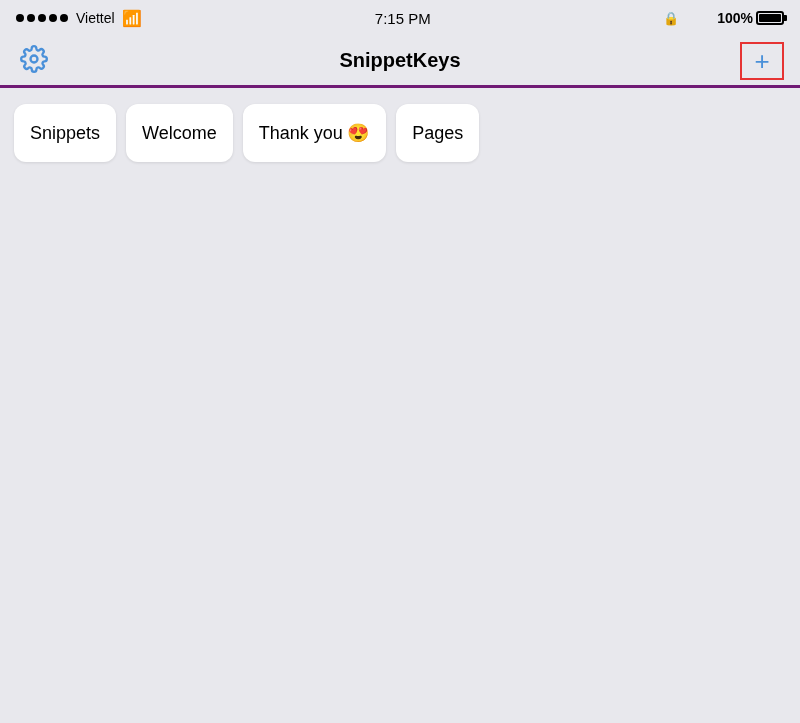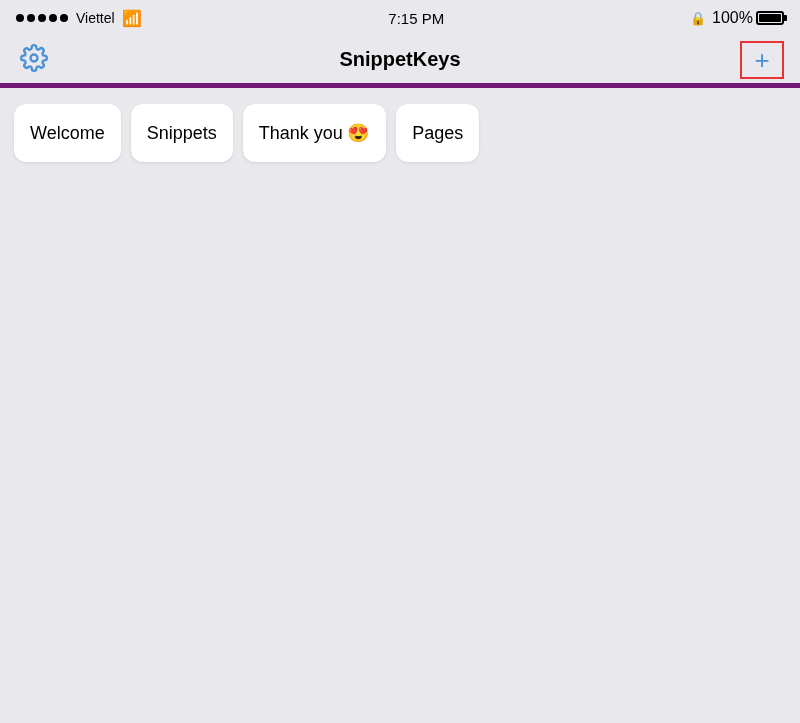--- a/index.html
+++ b/index.html
@@ -73,22 +73,23 @@
       font-size: 13px;
     }
 
     .battery-container {
       display: flex;
       align-items: center;
       gap: 3px;
     }
 
     .battery-percent {
-      font-size: 16px;
-      font-weight: 400;
+      font-size: 14px;
+      font-weight: 700;
+      margin-left: 32px;
     }
 
     .battery-icon {
       width: 28px;
       height: 14px;
       border: 2px solid #000;
       border-radius: 3px;
       position: relative;
       display: flex;
       align-items: center;
@@ -115,21 +116,21 @@
     }
 
     
     .nav-bar {
       display: flex;
       justify-content: space-between;
       align-items: center;
       padding: 8px 16px;
       background-color: #e8e8ed;
       height: 52px;
-      border-bottom: 5px solid #701a75;
+      border-bottom: 3px solid #701a75;
     }
 
     .nav-title {
       font-size: 20px;
       font-weight: 700;
       color: #000;
       position: absolute;
       left: 50%;
       transform: translateX(-50%);
     }
@@ -234,18 +235,18 @@
     </svg>
   </button>
   <span class="nav-title">SnippetKeys</span>
   <button class="add-btn">
     <span class="add-btn-text">+</span>
   </button>
 </div>
 
 <div class="content">
   <div class="tiles-row">
+    <button class="tile">Snippets</button>
     <button class="tile">Welcome</button>
-    <button class="tile">Snippets</button>
     <button class="tile">Thank you 😍</button>
     <button class="tile">Pages</button>
   </div>
 </div>
 
 </body></html>

